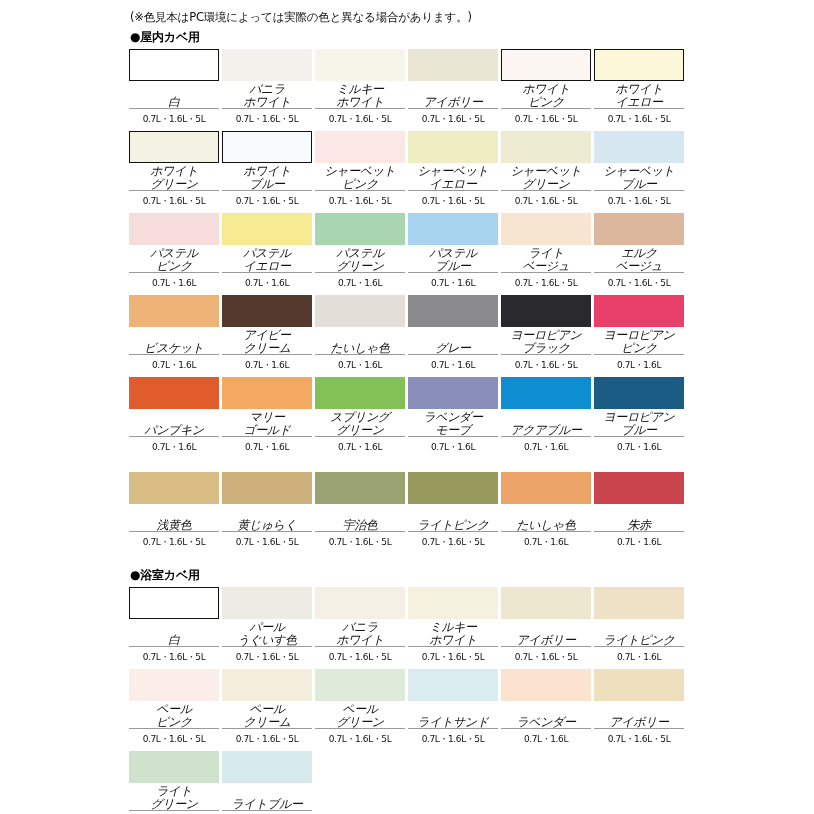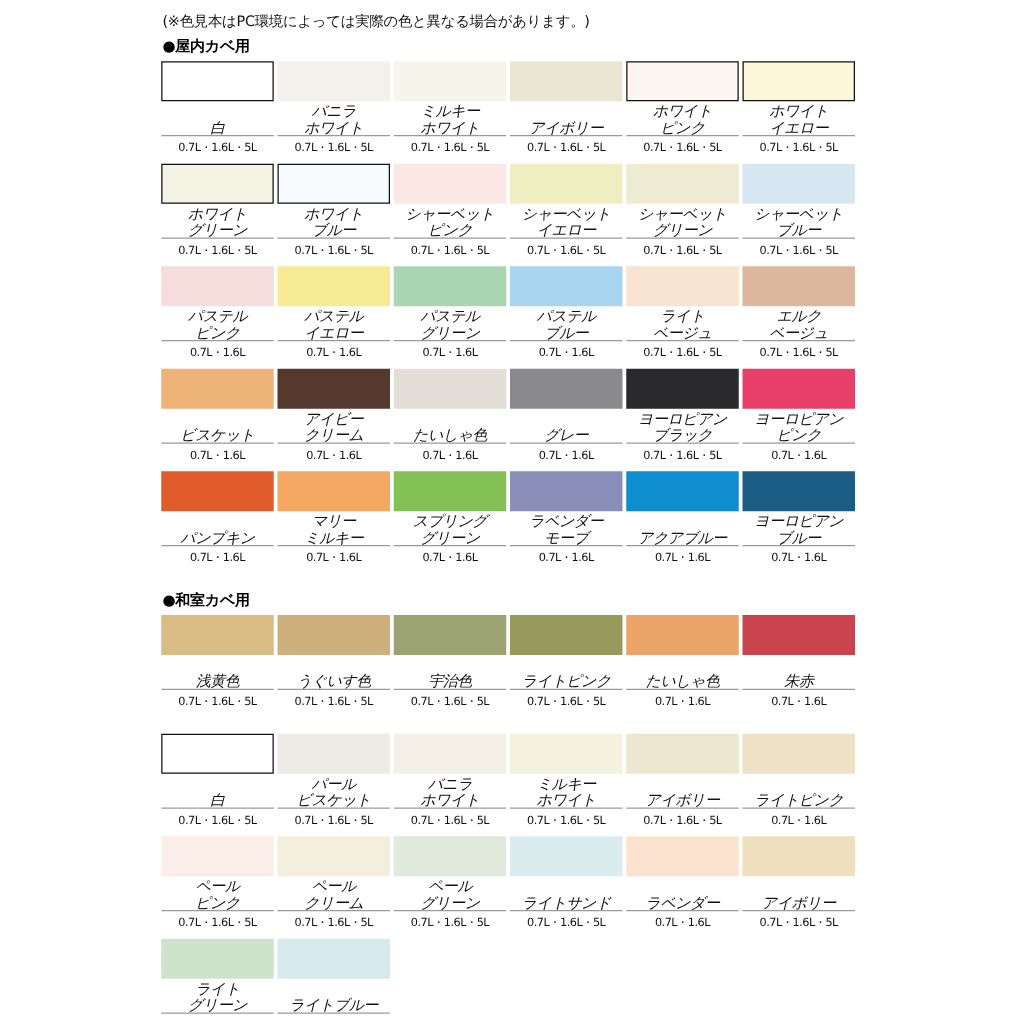--- a/index.html
+++ b/index.html
@@ -256,21 +256,21 @@
           </div>
           <div class="row">
             <div class="cell">
               <div class="swatch" style="background: rgb(224, 92, 43);"></div>
               <div class="name">パンプキン</div>
               <div class="vol">0.7L・1.6L</div>
             </div>
             <div class="cell">
               <div class="swatch" style="background: rgb(243, 169, 97);"></div>
               <div class="name">マリー
-ミルキー</div>
+ゴールド</div>
               <div class="vol">0.7L・1.6L</div>
             </div>
             <div class="cell">
               <div class="swatch" style="background: rgb(131, 193, 87);"></div>
               <div class="name">スプリング
 グリーン</div>
               <div class="vol">0.7L・1.6L</div>
             </div>
             <div class="cell">
               <div class="swatch" style="background: rgb(138, 143, 186);"></div>
@@ -285,30 +285,29 @@
             </div>
             <div class="cell">
               <div class="swatch" style="background: rgb(26, 92, 132);"></div>
               <div class="name">ヨーロピアン
 ブルー</div>
               <div class="vol">0.7L・1.6L</div>
             </div>
           </div>
         </div>
         <div class="section wash">
-          <div class="section-head">●和室カベ用</div>
           <div class="row">
             <div class="cell">
               <div class="swatch" style="background: rgb(217, 189, 132);"></div>
               <div class="name">浅黄色</div>
               <div class="vol">0.7L・1.6L・5L</div>
             </div>
             <div class="cell">
               <div class="swatch" style="background: rgb(206, 176, 124);"></div>
-              <div class="name">うぐいす色</div>
+              <div class="name">黄じゅらく</div>
               <div class="vol">0.7L・1.6L・5L</div>
             </div>
             <div class="cell">
               <div class="swatch" style="background: rgb(155, 163, 114);"></div>
               <div class="name">宇治色</div>
               <div class="vol">0.7L・1.6L・5L</div>
             </div>
             <div class="cell">
               <div class="swatch" style="background: rgb(151, 154, 92);"></div>
               <div class="name">ライトピンク</div>
@@ -320,30 +319,31 @@
               <div class="vol">0.7L・1.6L</div>
             </div>
             <div class="cell">
               <div class="swatch" style="background: rgb(201, 68, 76);"></div>
               <div class="name">朱赤</div>
               <div class="vol">0.7L・1.6L</div>
             </div>
           </div>
         </div>
         <div class="section bath">
+          <div class="section-head">●浴室カベ用</div>
           <div class="row">
             <div class="cell">
               <div class="swatch bordered" style="background: rgb(255, 255, 255);"></div>
               <div class="name">白</div>
               <div class="vol">0.7L・1.6L・5L</div>
             </div>
             <div class="cell">
               <div class="swatch" style="background: rgb(238, 235, 229);"></div>
               <div class="name">パール
-ビスケット</div>
+うぐいす色</div>
               <div class="vol">0.7L・1.6L・5L</div>
             </div>
             <div class="cell">
               <div class="swatch" style="background: rgb(244, 240, 230);"></div>
               <div class="name">バニラ
 ホワイト</div>
               <div class="vol">0.7L・1.6L・5L</div>
             </div>
             <div class="cell">
               <div class="swatch" style="background: rgb(244, 241, 222);"></div>

